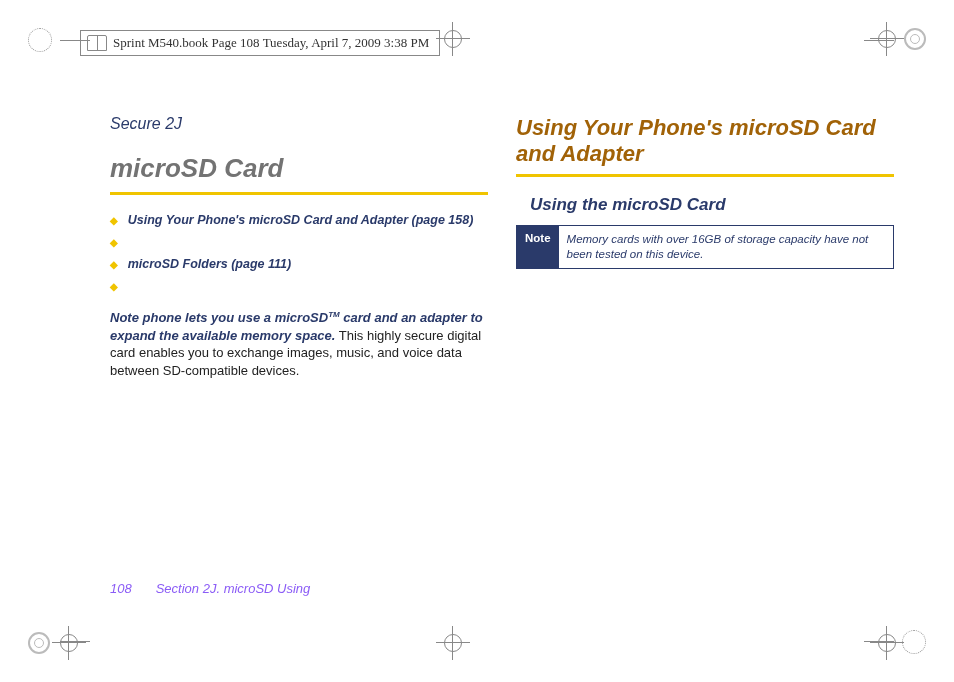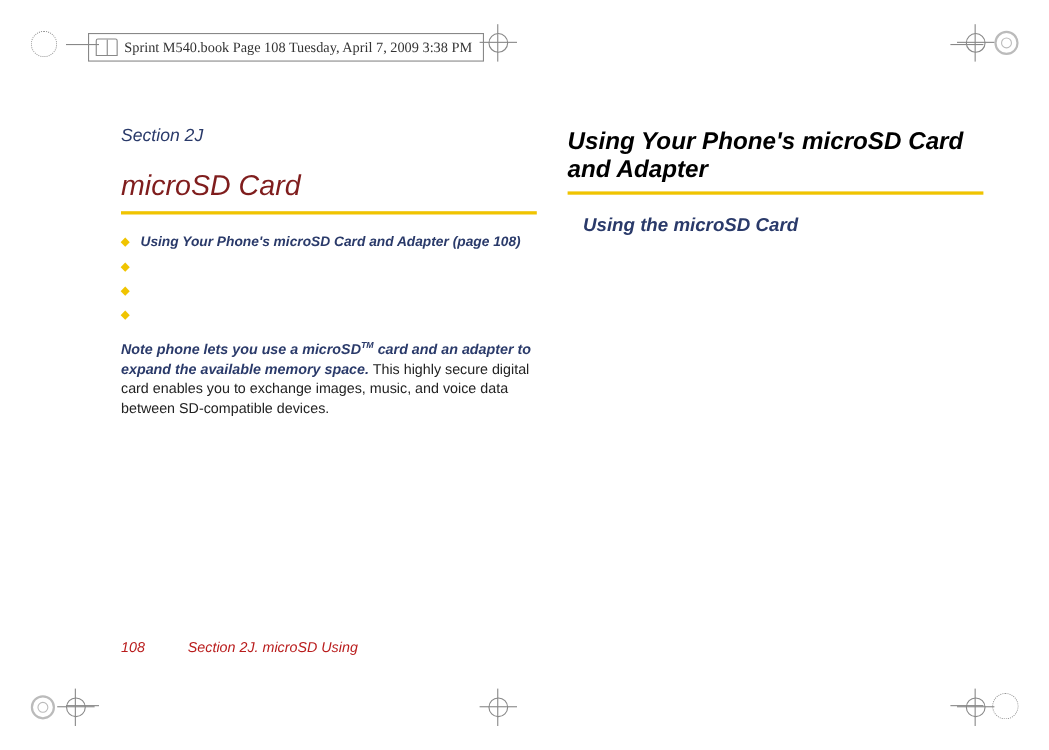--- a/index.html
+++ b/index.html
@@ -66,23 +66,23 @@
   .section-label {
     font-style: italic;
     font-size: 16px;
     color: #2a3a6a;
     margin-bottom: 20px;
     font-family: Arial, sans-serif;
   }
   .page-title {
     font-family: Arial, sans-serif;
     font-style: italic;
-    font-weight: normal;
+    font-weight: bold;
     font-size: 26px;
-    color: #7f1d1d;
+    color: #737373;
     margin: 0 0 8px 0;
   }
   .title-rule {
     height: 3px;
     background: #f0c400;
     margin-bottom: 18px;
   }
   .toc { list-style: none; padding: 0; margin: 0 0 14px 0; }
   .toc li {
     display: flex;
@@ -101,21 +101,21 @@
   }
   .intro { font-size: 13px; line-height: 1.35; color: #222; }
   .intro .lead { font-style: italic; font-weight: bold; color: #2a3a6a; }
   .intro sup { font-size: 8px; }
 
   .h2-blue {
     font-family: Arial, sans-serif;
     font-style: italic;
     font-weight: bold;
     font-size: 22px;
-    color: #000000;
+    color: #a16207;
     line-height: 1.2;
     margin: 0 0 6px 0;
   }
   .rule-yellow { height: 3px; background: #f0c400; margin-bottom: 18px; }
   .h3-blue {
     font-style: italic;
     font-weight: bold;
     font-size: 17px;
     color: #2a3a6a;
     margin: 0 0 10px 14px;
@@ -140,24 +140,24 @@
     font-style: italic;
     color: #2a3a6a;
     line-height: 1.3;
   }
 
   .footer {
     position: absolute;
     left: 110px;
     bottom: 86px;
     font-style: italic;
-    color: #b91c1c;
+    color: #8b5cf6;
     font-size: 13px;
     display: flex;
-    gap: 39px;
+    gap: 24px;
   }
   .footer .pn { font-weight: normal; }
 </style>
 </head>
 <body>
 
 <div class="gear-icon" style="top:28px;left:28px;"></div>
 <div class="circle-icon" style="top:28px;right:28px;"></div>
 <div class="circle-icon" style="bottom:28px;left:28px;"></div>
 <div class="gear-icon" style="bottom:28px;right:28px;"></div>
@@ -183,46 +183,51 @@
 <div class="crop-mark crop-h" style="bottom:40px;left:60px;"></div>
 <div class="crop-mark crop-h" style="bottom:40px;right:60px;"></div>
 
 <div class="header-box">
   <span class="header-book-icon"></span>
   <span>Sprint M540.book  Page 108  Tuesday, April 7, 2009  3:38 PM</span>
 </div>
 
 <div class="page-area">
   <div class="col">
-    <div class="section-label">Section 2J</div>
+    <div class="section-label">Secure 2J</div>
     <h1 class="page-title">microSD Card</h1>
     <div class="title-rule"></div>
     <ul class="toc">
       <li>
           <span class="diamond">◆</span>
-          <span>Using Your Phone's microSD Card and Adapter (page 108)</span>
-        </li>
-      <li>
-          <span class="diamond">◆</span>
-        </li>
-      <li>
-          <span class="diamond">◆</span>
+          <span>Using Your Phone's microSD Card and Adapter (page 158)</span>
+        </li>
+      <li>
+          <span class="diamond">◆</span>
+        </li>
+      <li>
+          <span class="diamond">◆</span>
+          <span>microSD Folders (page 111)</span>
         </li>
       <li>
           <span class="diamond">◆</span>
         </li>
     </ul>
     <p class="intro">
       <span class="lead"><span>Note phone lets you use a microSD</span><sup>TM</sup><span> card and an adapter to expand the available memory space.</span></span><span> This highly secure digital card enables you to exchange images, music, and voice data between SD-compatible devices.</span>
     </p>
   </div>
 
   <div class="col">
     <h2 class="h2-blue">Using Your Phone's microSD Card and Adapter</h2>
     <div class="rule-yellow"></div>
     <h3 class="h3-blue">Using the microSD Card</h3>
+    <div class="note-box">
+      <div class="note-label">Note</div>
+      <div class="note-body">Memory cards with over 16GB of storage capacity have not been tested on this device.</div>
+    </div>
   </div>
 </div>
 
 <div class="footer">
   <span class="pn">108</span>
   <span>Section 2J. microSD Using</span>
 </div>
 
 </body></html>

